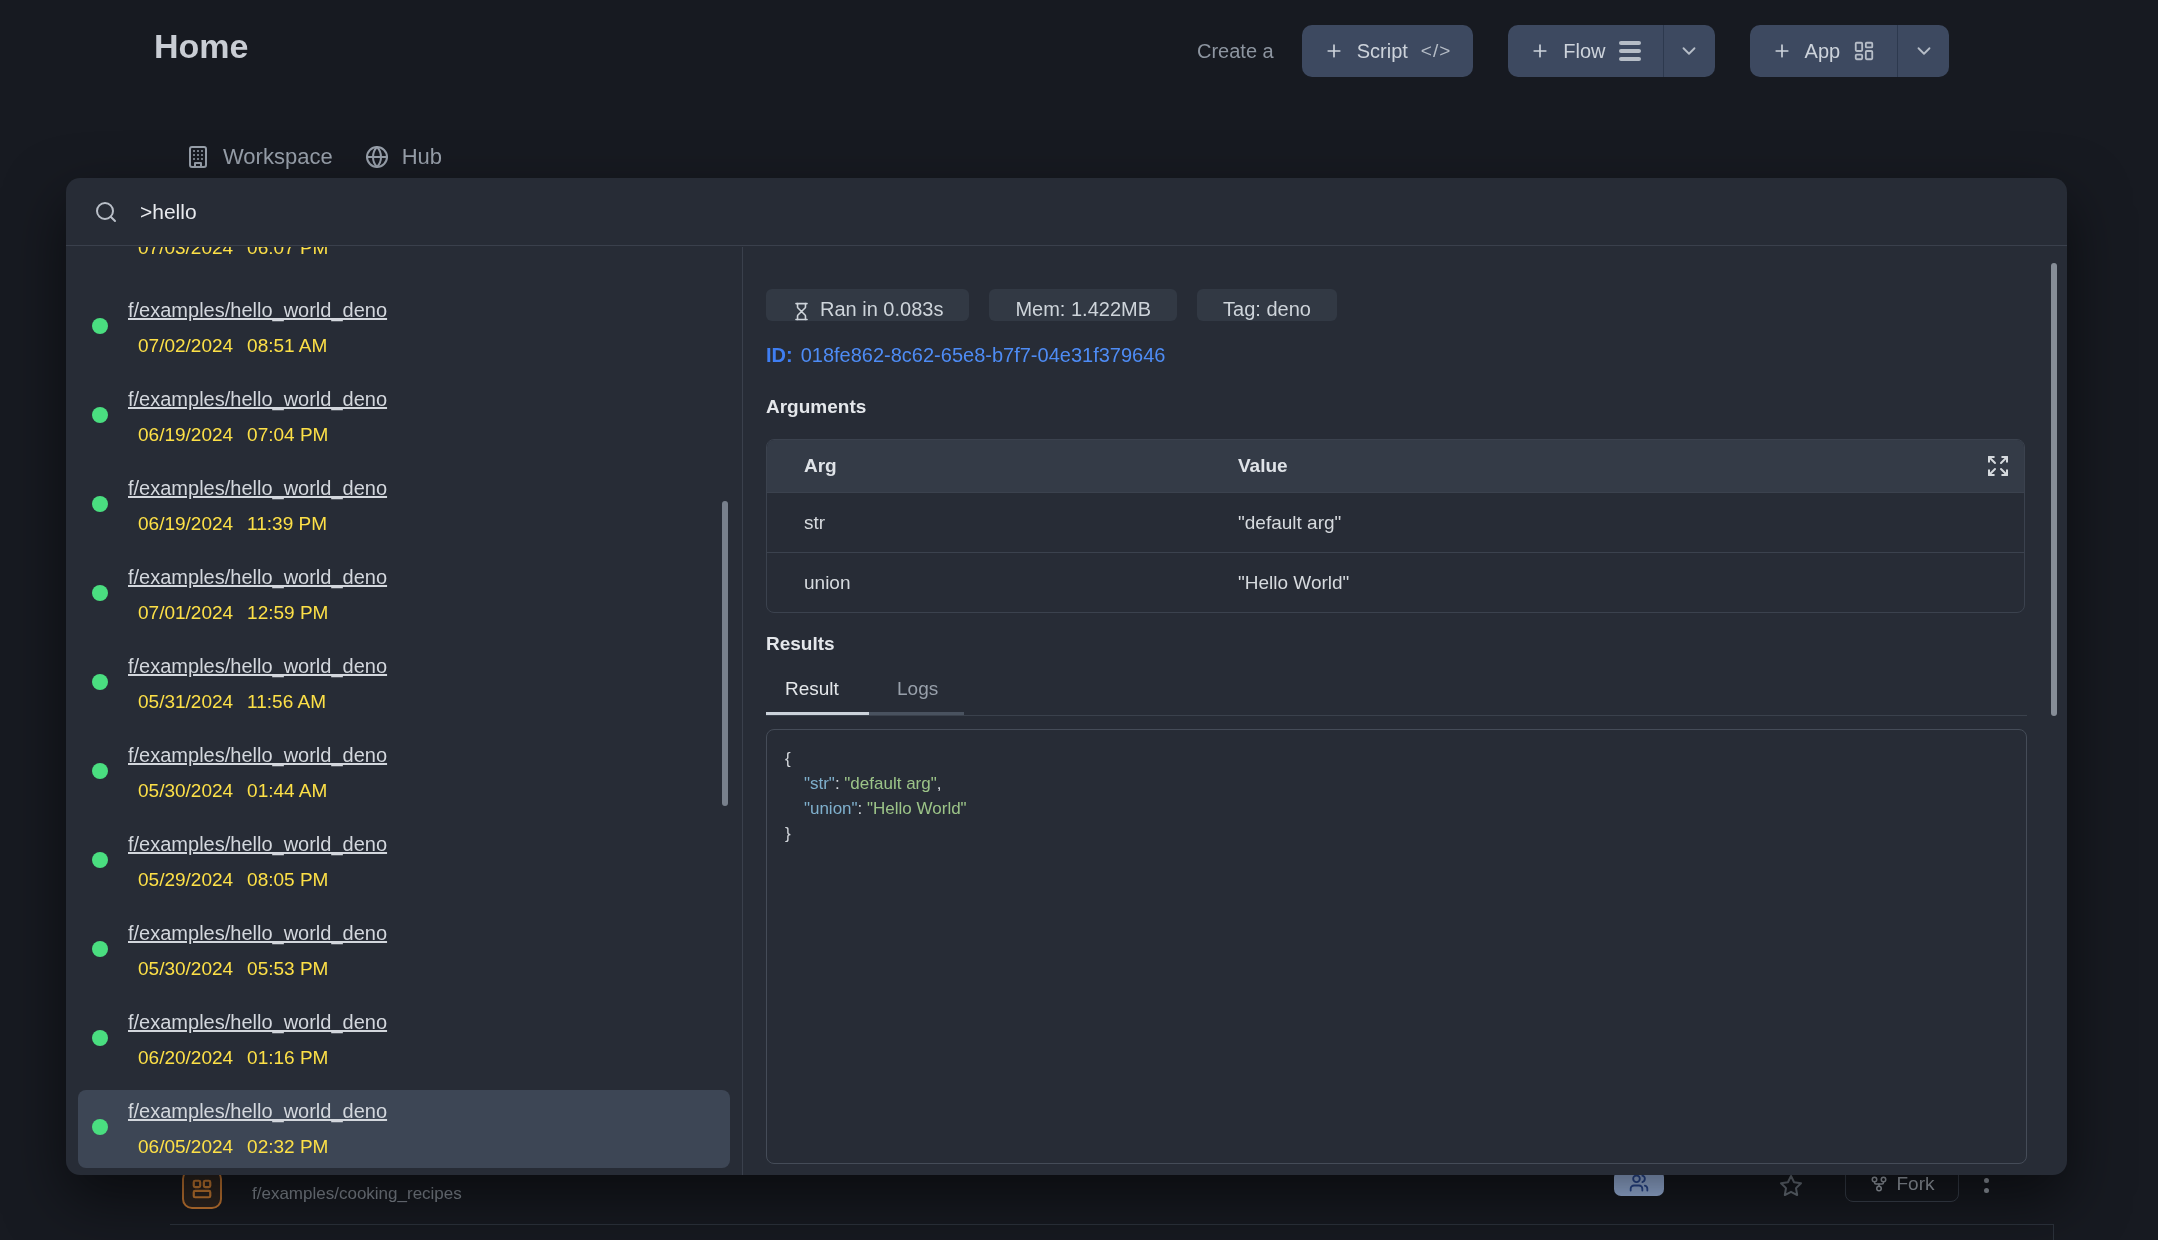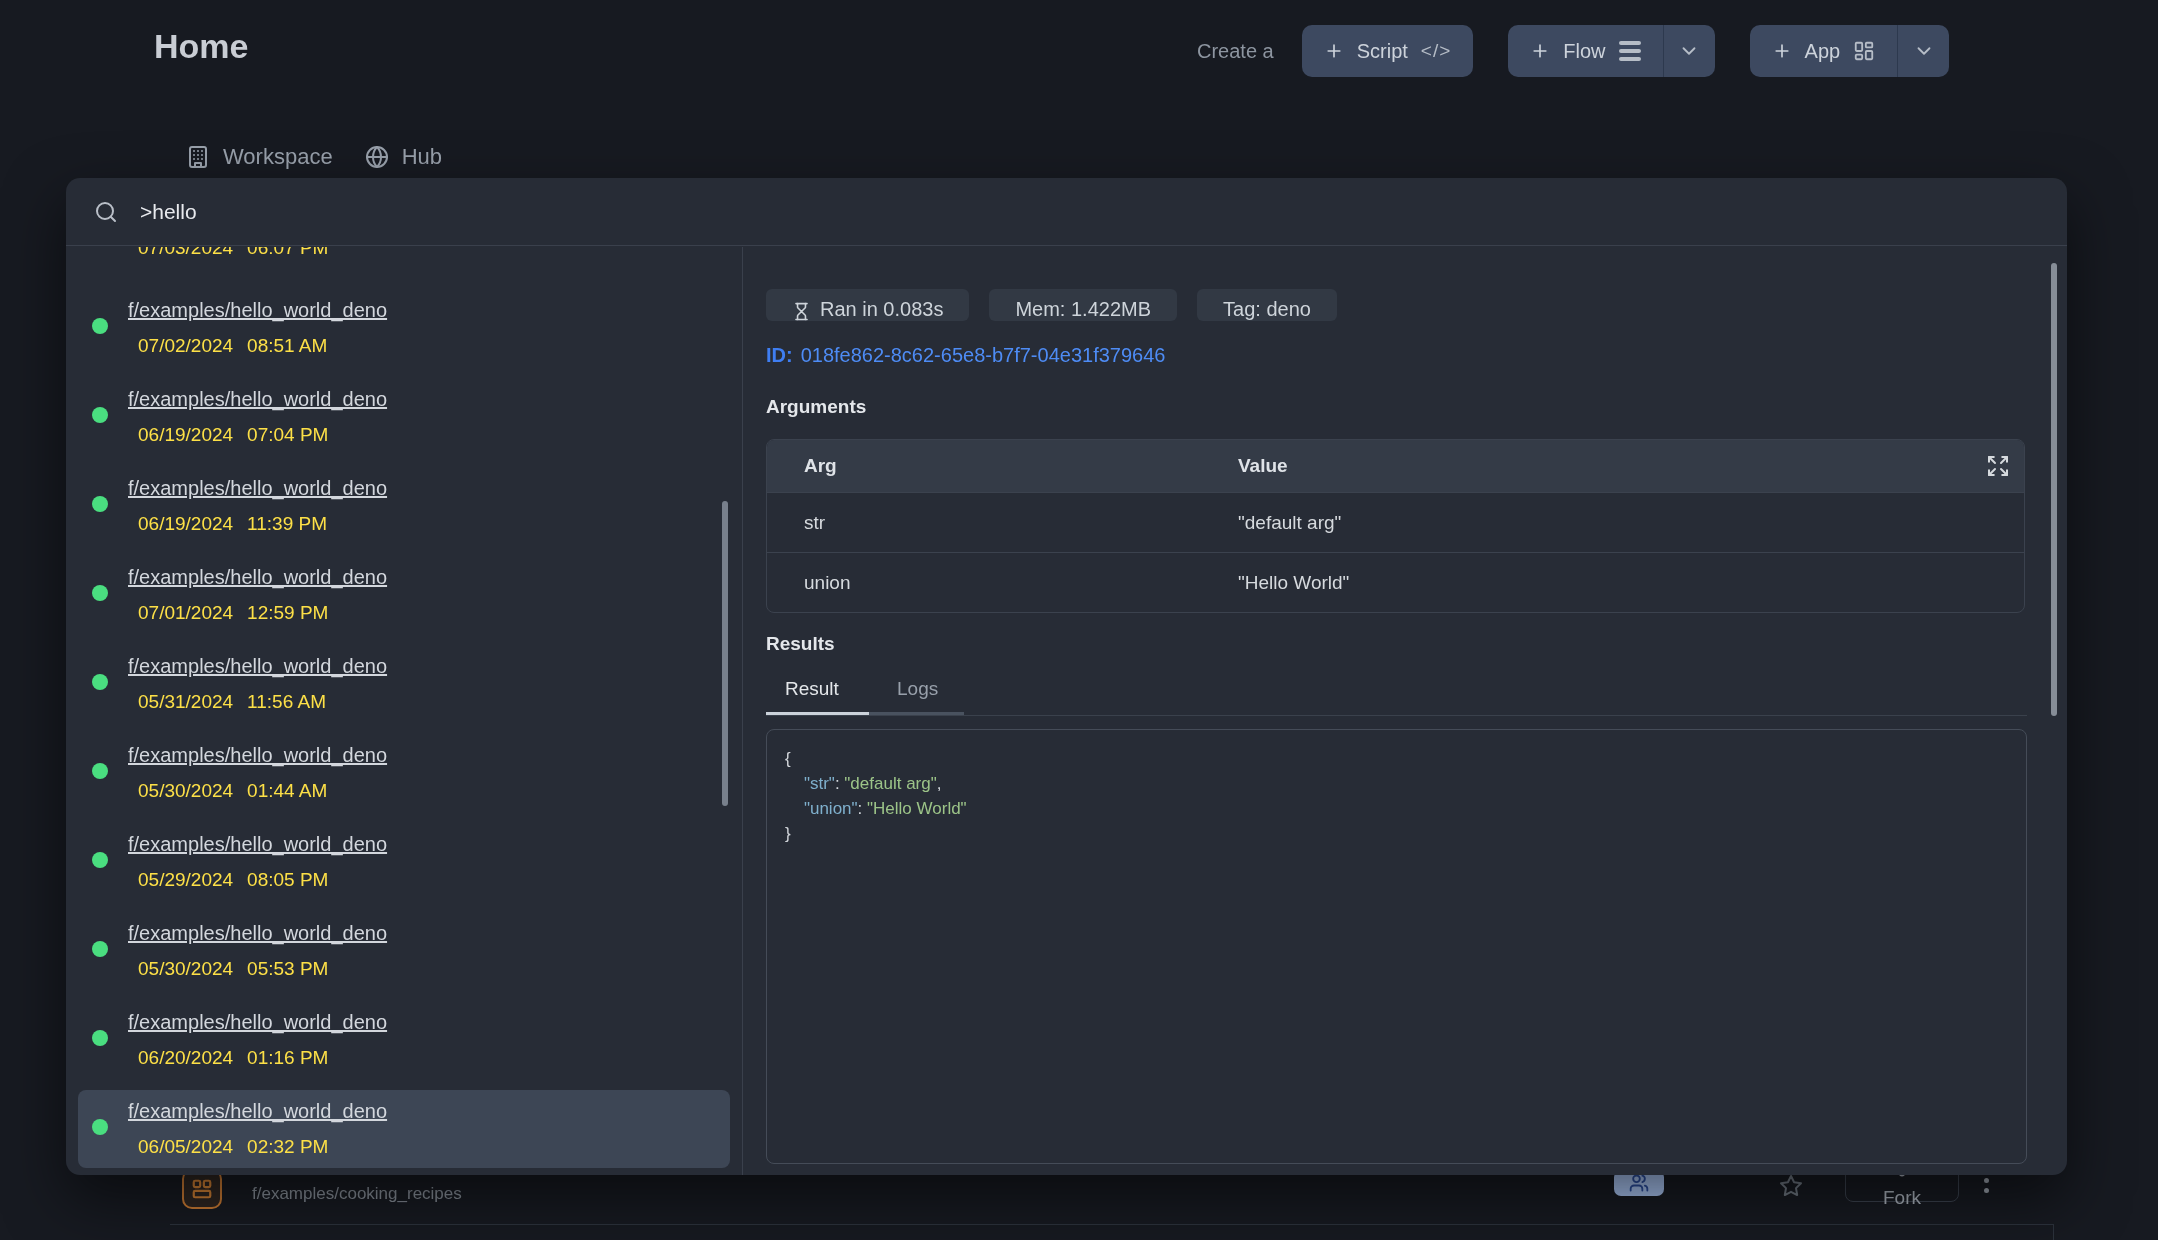--- a/index.html
+++ b/index.html
@@ -20,21 +20,21 @@
   .flowbars span{display:block;width:22px;height:4px;border-radius:2px;background:#b6bdc7;}
   .codeglyph{font-size:19px;color:#b6bdc7;letter-spacing:1px;}
 
   
   .bb-appicon{position:absolute;left:182px;top:1169px;width:40px;height:40px;border:2px solid #c97a33;background:rgba(201,121,50,.13);border-radius:10px;display:flex;align-items:center;justify-content:center;}
   .bb-path{position:absolute;left:252px;top:1184px;font-size:17px;color:#858c96;}
   .bb-divider{position:absolute;left:170px;top:1224px;width:1884px;height:1px;background:#2c323c;}
   .bb-vline{position:absolute;left:2053px;top:1224px;width:1px;height:16px;background:#2c323c;}
   .bb-users{position:absolute;left:1614px;top:1170px;width:50px;height:26px;border-radius:7px;background:#a6c0ed;display:flex;align-items:center;justify-content:center;cursor:pointer;}
   .bb-star{position:absolute;left:1779px;top:1174px;cursor:pointer;}
-  .bb-fork{position:absolute;left:1845px;top:1166px;width:114px;height:36px;border:1px solid #3a414d;border-radius:8px;background:transparent;color:#a9b0ba;font-size:19px;display:flex;align-items:center;justify-content:center;gap:9px;cursor:pointer;flex-direction:column;}
+  .bb-fork{position:absolute;left:1845px;top:1166px;width:114px;height:36px;border:1px solid #3a414d;border-radius:8px;background:transparent;color:#a9b0ba;font-size:19px;display:flex;align-items:center;justify-content:center;gap:9px;cursor:pointer;}
   .bb-kebab{position:absolute;left:1984px;top:1168px;display:flex;flex-direction:column;gap:5px;cursor:pointer;}
   .bb-kebab i{width:5px;height:5px;border-radius:50%;background:#9aa1ab;}
 
   
   .modal{position:absolute;left:66px;top:178px;width:2001px;height:997px;background:#272c36;border-radius:14px;box-shadow:0 24px 60px rgba(0,0,0,.55);overflow:hidden;}
   .search-row{position:absolute;left:0;top:0;right:0;height:68px;border-bottom:1px solid #3a404c;display:flex;align-items:center;padding-left:28px;}
   .search-row svg{flex:0 0 auto;margin-right:22px;}
   .search-input{flex:1;background:transparent;border:none;outline:none;color:#e8eaee;font-size:21px;height:100%;padding:0;}
   .modal-body{position:absolute;left:0;top:69px;right:0;bottom:0;}
   .modal-thumb{position:absolute;left:1985px;top:85px;width:6px;height:453px;border-radius:3px;background:#868d97;cursor:pointer;}

